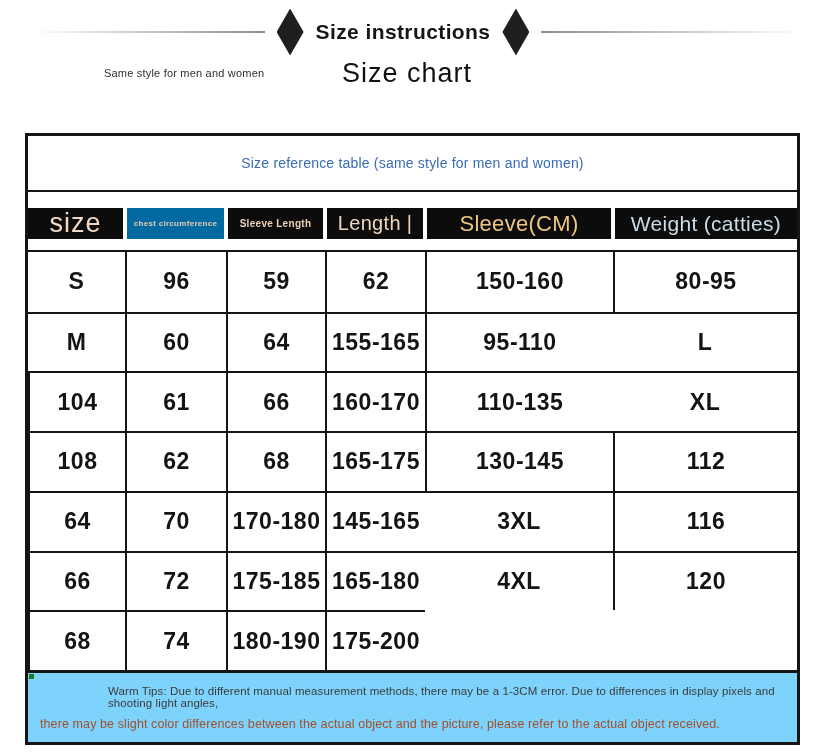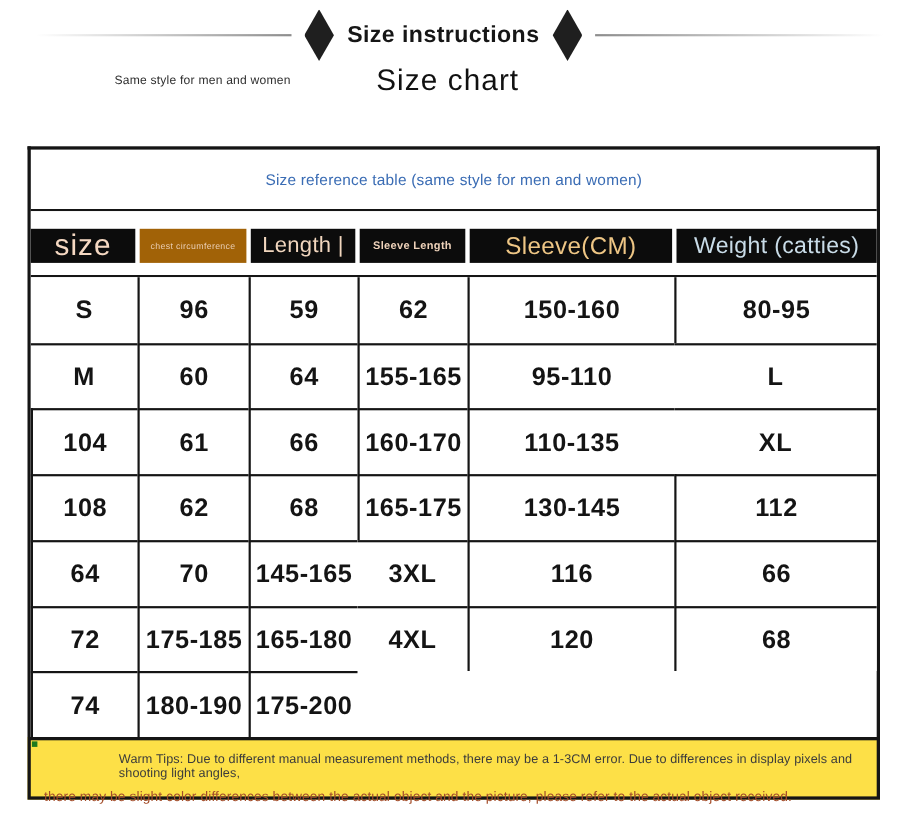--- a/index.html
+++ b/index.html
@@ -54,22 +54,22 @@
   .h5{font-size:21px;font-weight:400;}
   .table-body{height:418px;grid-template-rows:repeat(7,1fr);}
   .cell{
     box-sizing:border-box;display:flex;align-items:center;justify-content:center;
     font-size:23px;font-weight:700;color:#141414;letter-spacing:.5px;background:#fff;
   }
   .cell.bl{border-left:2px solid #151515;}
   .cell.bt{border-top:2px solid #151515;}
   
   .tips{
-    position:absolute;left:25px;top:670px;width:775px;height:57px;box-sizing:border-box;
-    border:3px solid #151515;background:#fde047;
+    position:absolute;left:25px;top:670px;width:775px;height:75px;box-sizing:border-box;
+    border:3px solid #151515;background:#7dd3fc;
   }
   .tips-artifact{position:absolute;left:1px;top:1px;width:5px;height:5px;background:#1e7a1e;}
   .tips-line1{padding:12px 10px 0 80px;font-size:11.5px;color:#3b3b3b;letter-spacing:.1px;}
   .tips-line2{padding:8px 6px 0 12px;font-size:12.5px;letter-spacing:.1px;}
 </style>
 </head>
 <body>
 
 <div class="banner">
   <div class="rule rule-left"></div>
@@ -79,23 +79,23 @@
   <div class="rule rule-right"></div>
 </div>
 
 <div class="note">Same style for men and women</div>
 <div class="subtitle">Size chart</div>
 
 <div class="size-table">
   <div class="caption-row" style="color: rgb(58, 108, 180);">Size reference table (same style for men and women)</div>
   <div class="header-row grid-cols">
       <div class="hcell h0" style="background: rgb(12, 12, 12); color: rgb(245, 216, 194);">size</div>
-      <div class="hcell h1" style="background: #a16207; color: rgb(233, 205, 179);">chest circumference</div>
+      <div class="hcell h1" style="background: #0369a1; color: rgb(233, 205, 179); font-weight: bold;">chest circumference</div>
+      <div class="hcell h2" style="background: rgb(12, 12, 12); color: rgb(238, 210, 186);">Sleeve Length</div>
       <div class="hcell h3" style="background: rgb(12, 12, 12); color: rgb(241, 214, 190);">Length |</div>
-      <div class="hcell h2" style="background: rgb(12, 12, 12); color: rgb(238, 210, 186);">Sleeve Length</div>
       <div class="hcell h4" style="background: rgb(12, 12, 12); color: rgb(238, 198, 133);">Sleeve(CM)</div>
       <div class="hcell h5" style="background: rgb(12, 12, 12); color: rgb(201, 220, 232);">Weight (catties)</div>
     </div>
   <div class="table-body grid-cols">
       <div class="cell">S</div>
       <div class="cell bl">96</div>
       <div class="cell bl">59</div>
       <div class="cell bl">62</div>
       <div class="cell bl">150-160</div>
       <div class="cell bl">80-95</div>
@@ -112,20 +112,21 @@
       <div class="cell bt bl">110-135</div>
       <div class="cell bt">XL</div>
       <div class="cell bt bl">108</div>
       <div class="cell bt bl">62</div>
       <div class="cell bt bl">68</div>
       <div class="cell bt bl">165-175</div>
       <div class="cell bt bl">130-145</div>
       <div class="cell bt bl">112</div>
       <div class="cell bt bl">64</div>
       <div class="cell bt bl">70</div>
+      <div class="cell bt bl">170-180</div>
       <div class="cell bt bl">145-165</div>
       <div class="cell bt">3XL</div>
       <div class="cell bt bl">116</div>
       <div class="cell bt bl">66</div>
       <div class="cell bt bl">72</div>
       <div class="cell bt bl">175-185</div>
       <div class="cell bt bl">165-180</div>
       <div class="cell bt">4XL</div>
       <div class="cell bt bl">120</div>
       <div class="cell bt bl">68</div>

